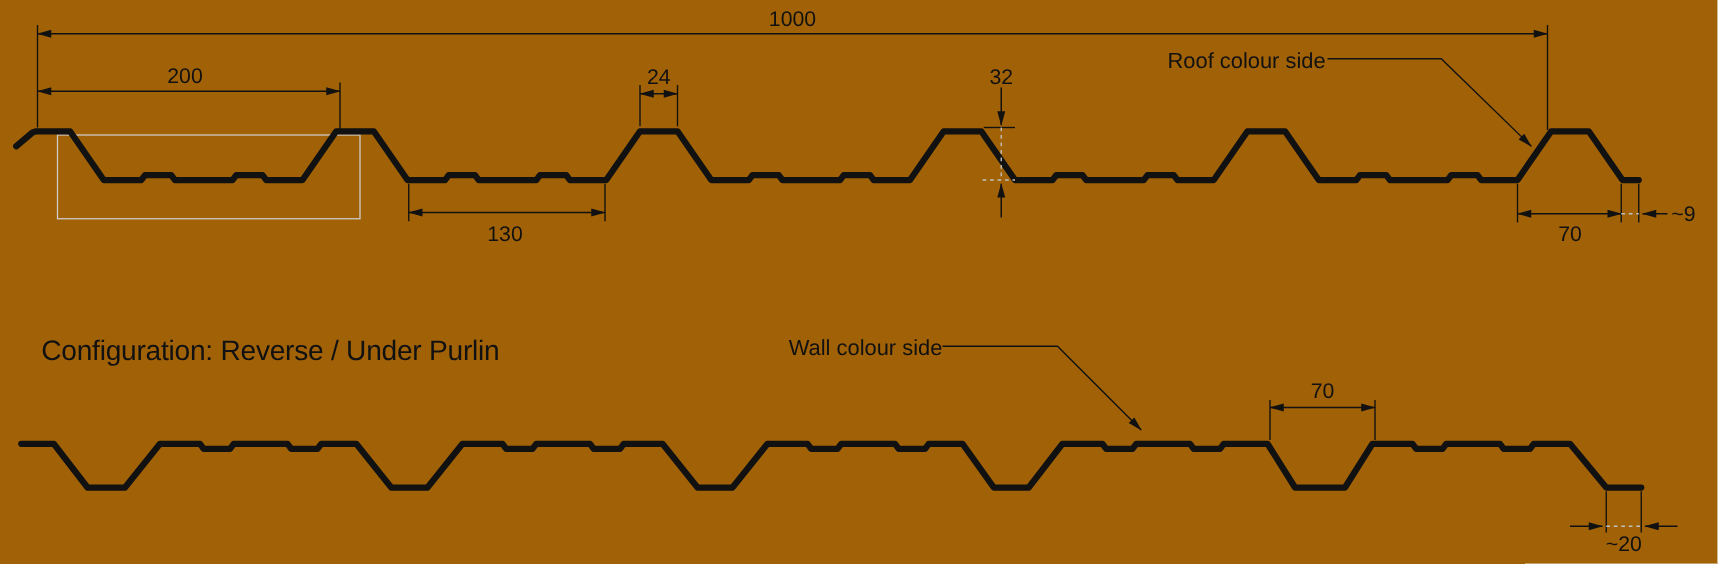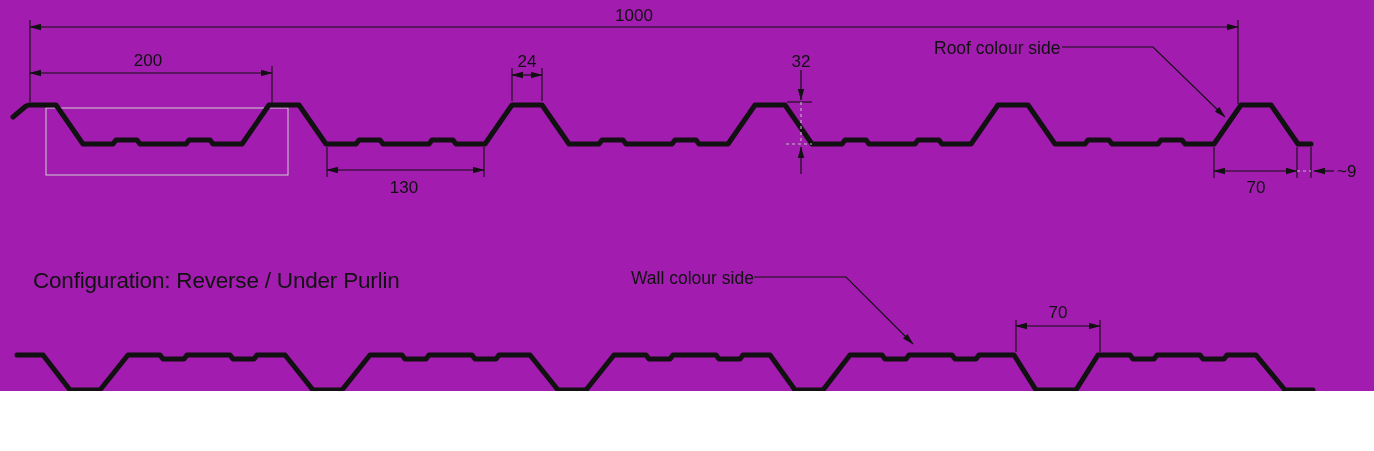--- a/index.html
+++ b/index.html
@@ -1,16 +1,16 @@
 <!DOCTYPE html>
 <html><head>
 <meta charset="utf-8">
 <style>
   html,body{margin:0;padding:0;background:#ffffff;}
-  #canvas{position:relative;width:1374px;height:391px;background:#a21caf;overflow:hidden;}
+  #canvas{position:relative;width:1374px;height:451px;background:#a16207;overflow:hidden;}
   svg text{font-family:"Liberation Sans",sans-serif;fill:#111111;}
   .profile{fill:none;stroke:#111111;stroke-width:5;stroke-linejoin:round;stroke-linecap:round;}
   .dim{stroke:#111111;stroke-width:1.2;fill:none;}
   .thin{stroke:#111111;stroke-width:1.1;fill:none;}
   .dash{stroke:#c0c0c0;stroke-width:1.1;fill:none;stroke-dasharray:3 3;}
   .guide{fill:none;stroke:#cfcfcf;stroke-width:1;}
   .dimtext{font-size:17px;}
   .sidelabel{font-size:17.5px;}
   .title{font-size:22.5px;letter-spacing:-0.2px;}
 </style>

